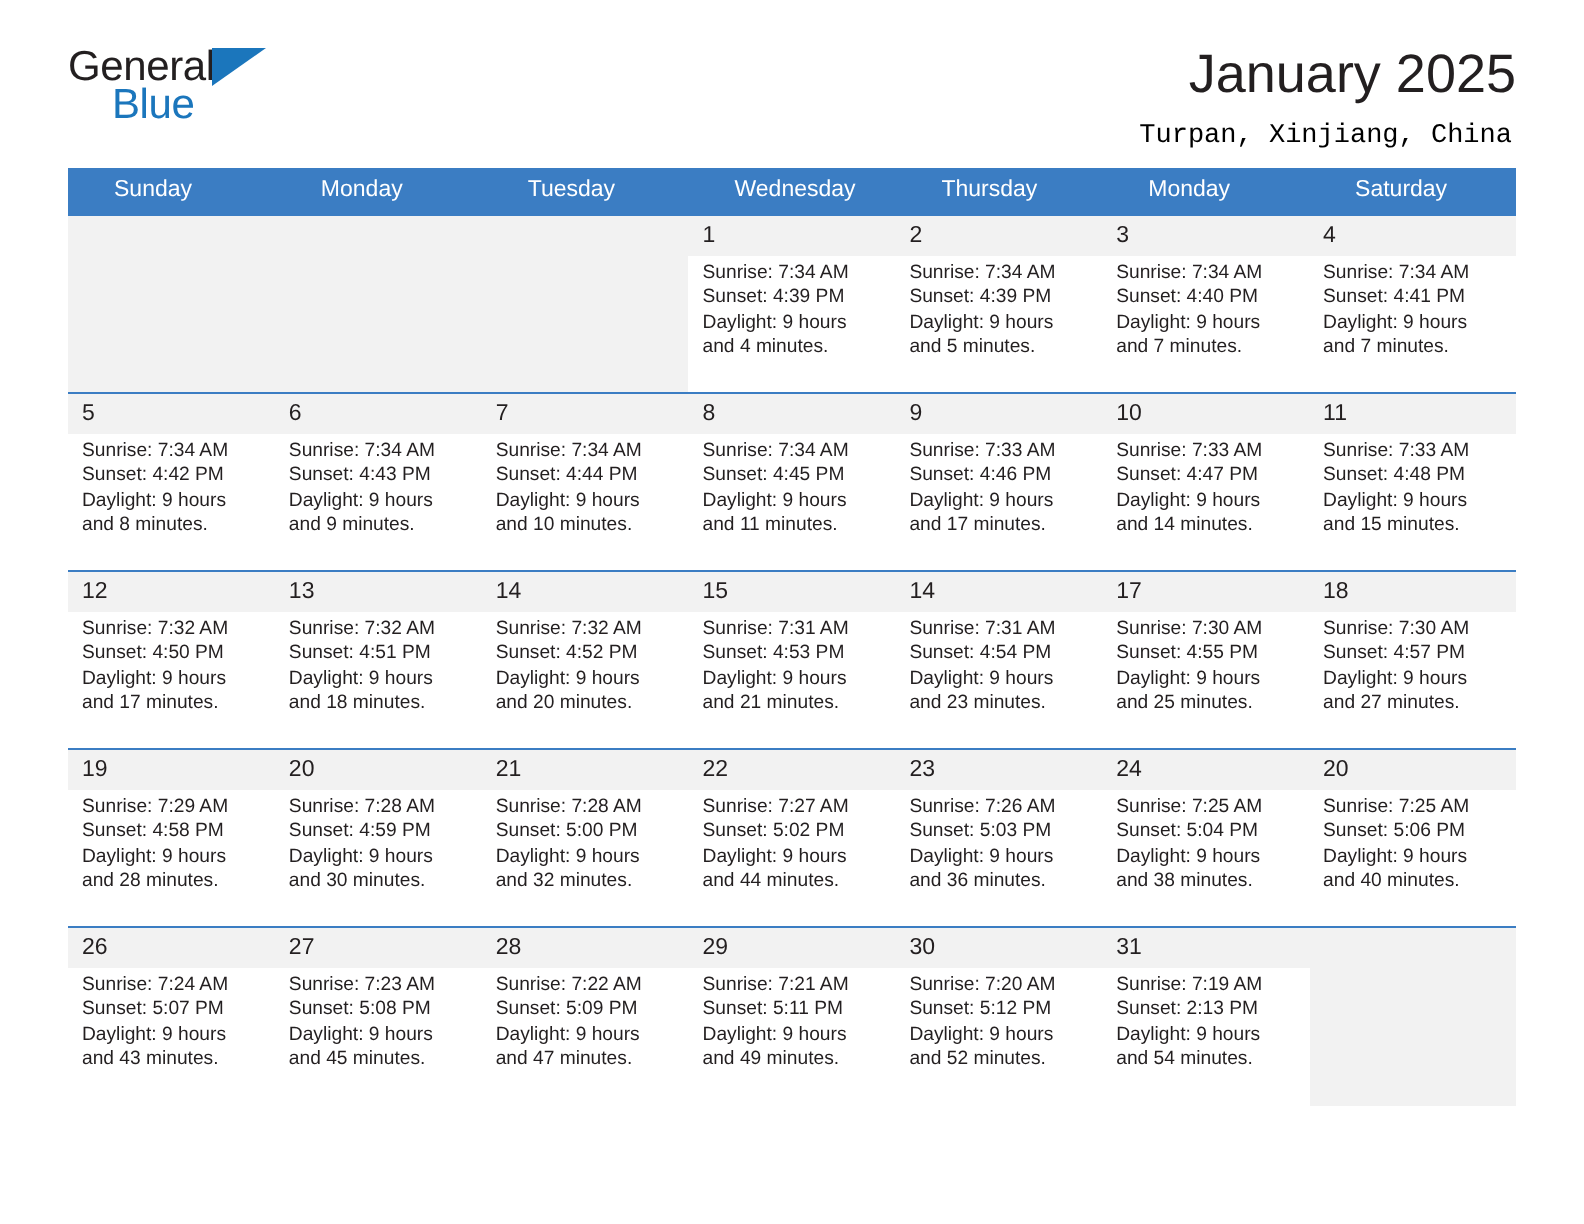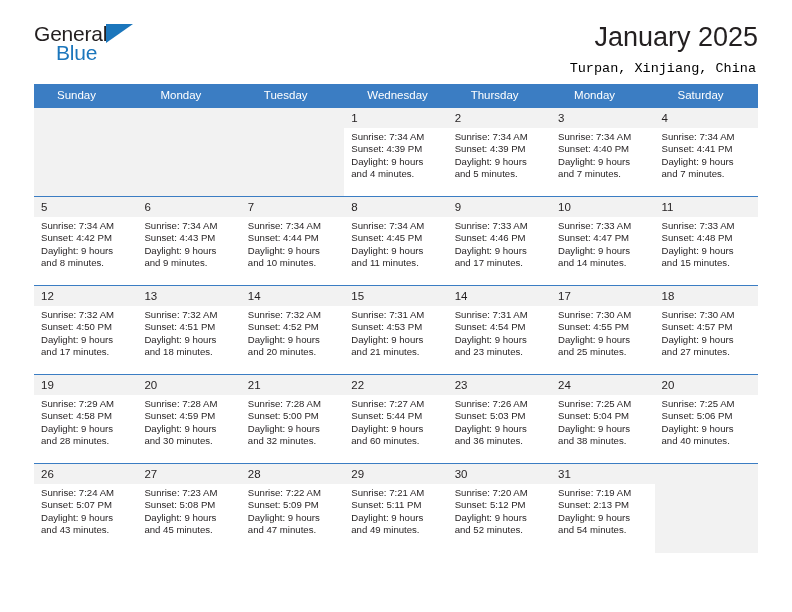--- a/index.html
+++ b/index.html
@@ -420,23 +420,23 @@
                 <div>Daylight: 9 hours</div>
                 <div>and 32 minutes.</div>
               </div>
             </div>
           </td>
           <td>
             <div class="cell">
               <div class="daynum">22</div>
               <div class="info">
                 <div>Sunrise: 7:27 AM</div>
-                <div>Sunset: 5:44 PM</div>
-                <div>Daylight: 9 hours</div>
-                <div>and 60 minutes.</div>
+                <div>Sunset: 5:02 PM</div>
+                <div>Daylight: 9 hours</div>
+                <div>and 44 minutes.</div>
               </div>
             </div>
           </td>
           <td>
             <div class="cell">
               <div class="daynum">23</div>
               <div class="info">
                 <div>Sunrise: 7:26 AM</div>
                 <div>Sunset: 5:03 PM</div>
                 <div>Daylight: 9 hours</div>

